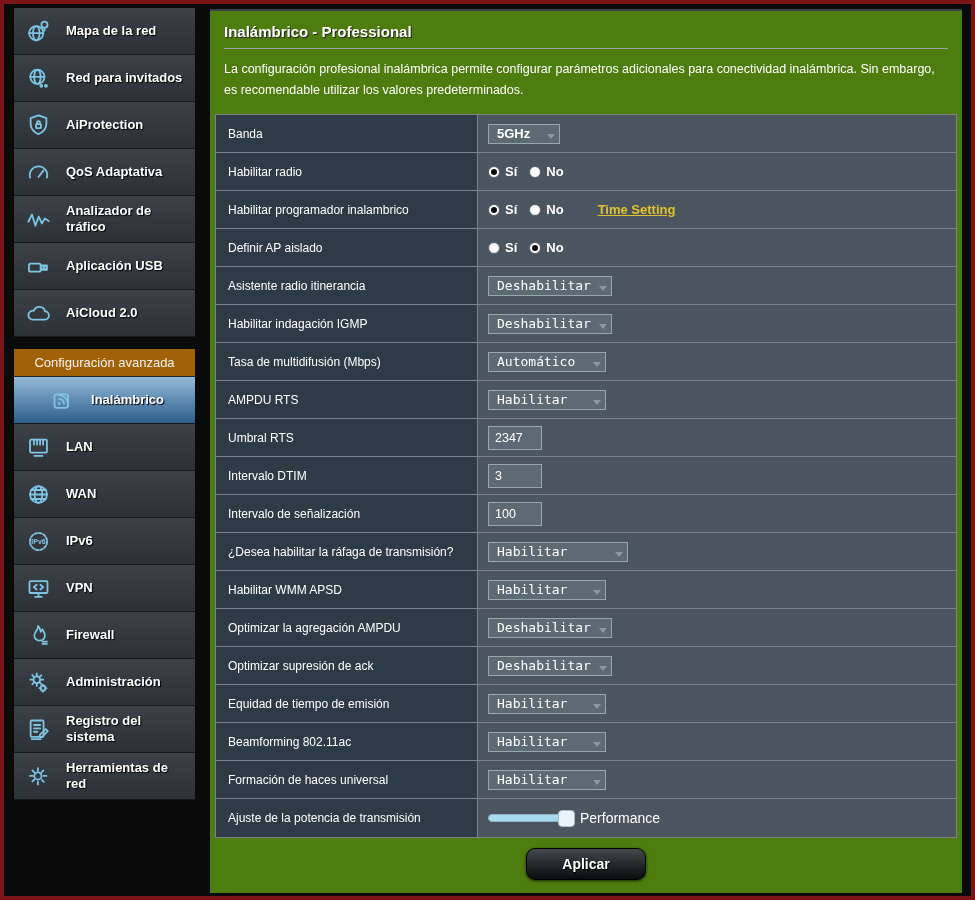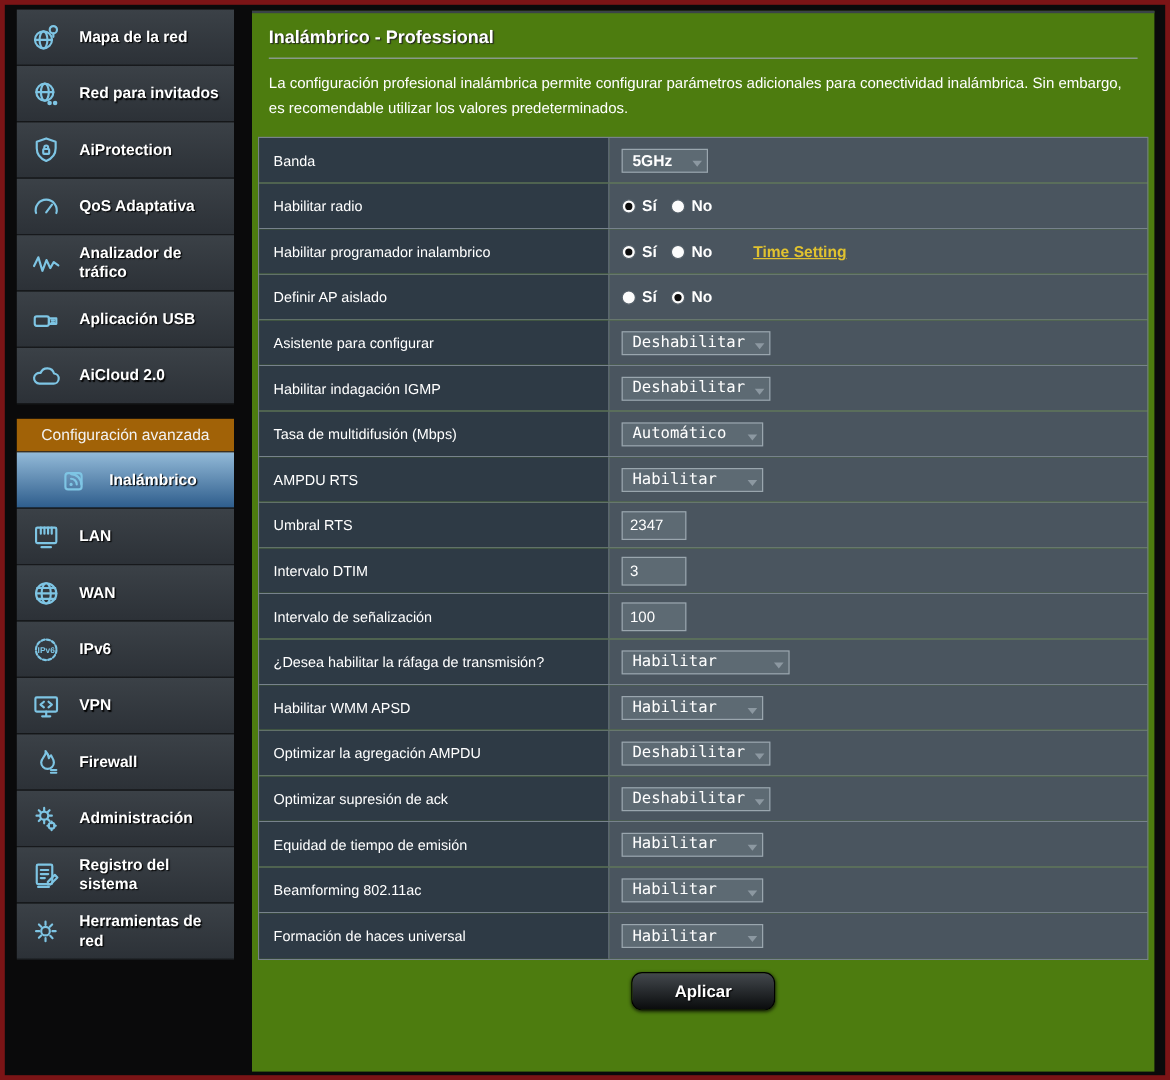--- a/index.html
+++ b/index.html
@@ -32,21 +32,21 @@
           background:#4d7c0f; border-top:2px solid #3a4248; }
   .page-title { color:#fff; font-weight:bold; font-size:15px;
                 padding:12px 14px 8px 14px; text-shadow:1px 1px 1px #222; }
   .title-rule { border:none; border-top:1px solid #98a2aa; margin:0 14px 10px 14px; }
   .page-desc { color:#fff; font-size:12.5px; line-height:1.65; padding:0 14px 12px 14px; }
 
   
   .form-table { margin:2px 5px 0 5px; border:1px solid #77828c; }
   .row { display:flex; min-height:38px; border-bottom:1px solid #77828c; }
   .row:last-child { border-bottom:none; }
-  .cell-label { width:292px; background:#2e3a45; border-right:1px solid #77828c;
+  .cell-label { width:262px; background:#2e3a45; border-right:1px solid #77828c;
                 display:flex; align-items:center; padding:4px 8px 4px 12px;
                 color:#fff; font-size:12px; }
   .cell-value { flex:1; background:#4a555f; display:flex; align-items:center;
                 padding:4px 8px 4px 10px; }
 
   .sel { position:relative; min-width:118px; height:20px; display:flex; align-items:center;
          background:#5d6a73; border:1px solid #9aa6ae; color:#fff;
          font-family:"DejaVu Sans Mono", monospace; font-size:13px;
          padding:0 20px 0 8px; cursor:pointer; }
   .sel .arrow { position:absolute; right:4px; top:9px; width:0; height:0;
@@ -315,21 +315,21 @@
         <div class="cell-label">Definir AP aislado</div>
         <div class="cell-value">
           <span class="radio"></span>
           <span class="radio-label">Sí</span>
           <span class="radio checked"></span>
           <span class="radio-label">No</span>
         </div>
       </div>
 
       <div class="row">
-        <div class="cell-label">Asistente para configurar</div>
+        <div class="cell-label">Asistente radio itinerancia</div>
         <div class="cell-value">
           <div class="sel">
             <span>Deshabilitar</span>
             <span class="arrow"></span>
           </div>
         </div>
       </div>
 
       <div class="row">
         <div class="cell-label">Habilitar indagación IGMP</div>
@@ -445,20 +445,29 @@
       <div class="row">
         <div class="cell-label">Formación de haces universal</div>
         <div class="cell-value">
           <div class="sel">
             <span>Habilitar</span>
             <span class="arrow"></span>
           </div>
         </div>
       </div>
 
+      <div class="row">
+        <div class="cell-label">Ajuste de la potencia de transmisión</div>
+        <div class="cell-value">
+          <div class="slider-track">
+            <div class="slider-handle"></div>
+          </div>
+          <span class="slider-caption">Performance</span>
+        </div>
+      </div>
 
     </div>
 
     <div class="apply-wrap">
       <button class="apply-btn">Aplicar</button>
     </div>
 
   </div>
 </div>
 

